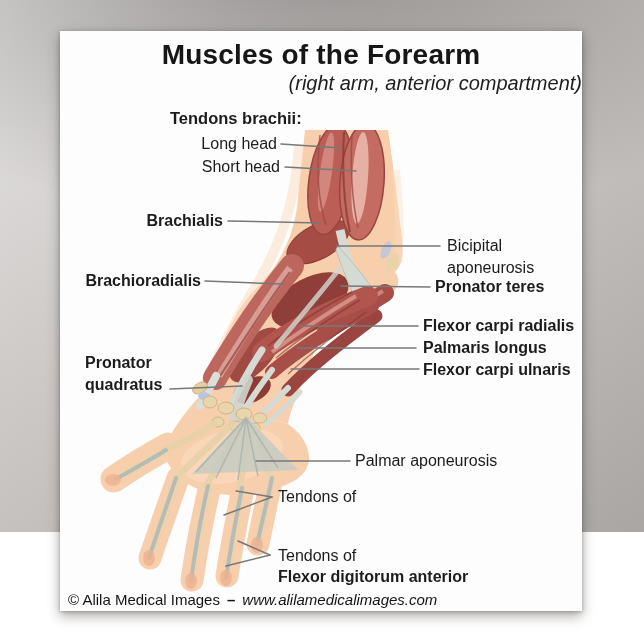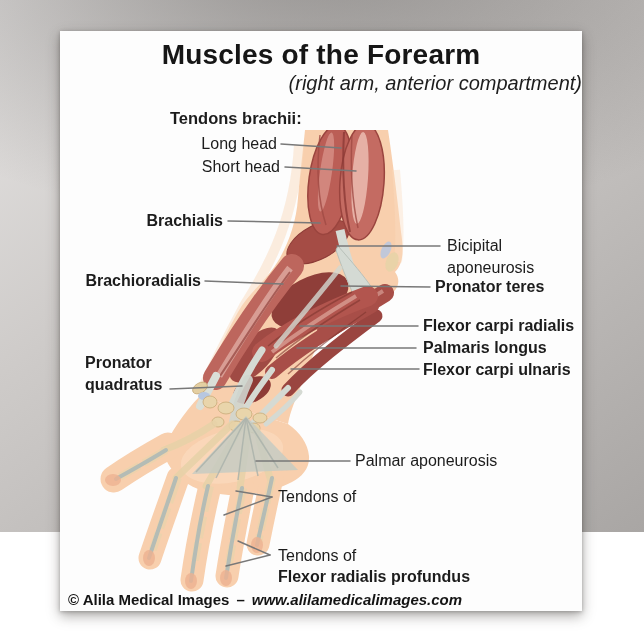--- a/index.html
+++ b/index.html
@@ -23,23 +23,23 @@
     position:absolute;left:60px;top:72px;width:522px;text-align:right;
     font-size:20px;font-style:italic;font-weight:500;color:#1d1d1d;
   }
   .lbl{position:absolute;font-size:16px;color:#1c1c1c;white-space:nowrap;line-height:20px;}
   .lbl.b{font-weight:700;}
   .lbl.wrap{white-space:normal;line-height:22px;}
   .lbl.hdr{font-size:16.5px;font-weight:700;}
   .footer{
     position:absolute;left:68px;top:591px;font-size:15px;color:#141414;white-space:nowrap;
   }
-  .footer .cp{font-weight:700;margin-top:12px;}
+  .footer .cp{font-weight:400;margin-top:12px;}
   .footer .sep{font-weight:700;margin:0 7px;}
-  .footer .url{font-weight:700;font-style:italic;}
+  .footer .url{font-weight:400;font-style:italic;}
   svg{position:absolute;left:0;top:0;}
 </style>
 </head>
 <body>
 
 <div class="stage">
   <div class="poster"></div>
 
   <svg width="644" height="644" viewBox="0 0 644 644">
     <defs>
@@ -203,18 +203,18 @@
   <div class="lbl wrap" style="left:447px;top:235px;width:110px">Bicipital aponeurosis</div>
   <div class="lbl b" style="right:443px;top:271px">Brachioradialis</div>
   <div class="lbl b" style="left:435px;top:277px">Pronator teres</div>
   <div class="lbl b" style="left:423px;top:316px">Flexor carpi radialis</div>
   <div class="lbl b" style="left:423px;top:338px">Palmaris longus</div>
   <div class="lbl b" style="left:423px;top:360px">Flexor carpi ulnaris</div>
   <div class="lbl" style="left:355px;top:451px">Palmar aponeurosis</div>
   <div class="lbl b wrap" style="left:85px;top:352px;width:100px">Pronator quadratus</div>
   <div class="lbl" style="left:278px;top:487px">Tendons of</div>
   <div class="lbl" style="left:278px;top:546px">Tendons of</div>
-  <div class="lbl b" style="left:278px;top:567px">Flexor radialis profundus</div>
+  <div class="lbl b" style="left:278px;top:567px">Flexor digitorum anterior</div>
 
   <div class="footer">
     <span class="cp">© Alila Medical Images</span><span class="sep">–</span><span class="url">www.alilamedicalimages.com</span>
   </div>
 </div>
 
 </body></html>

